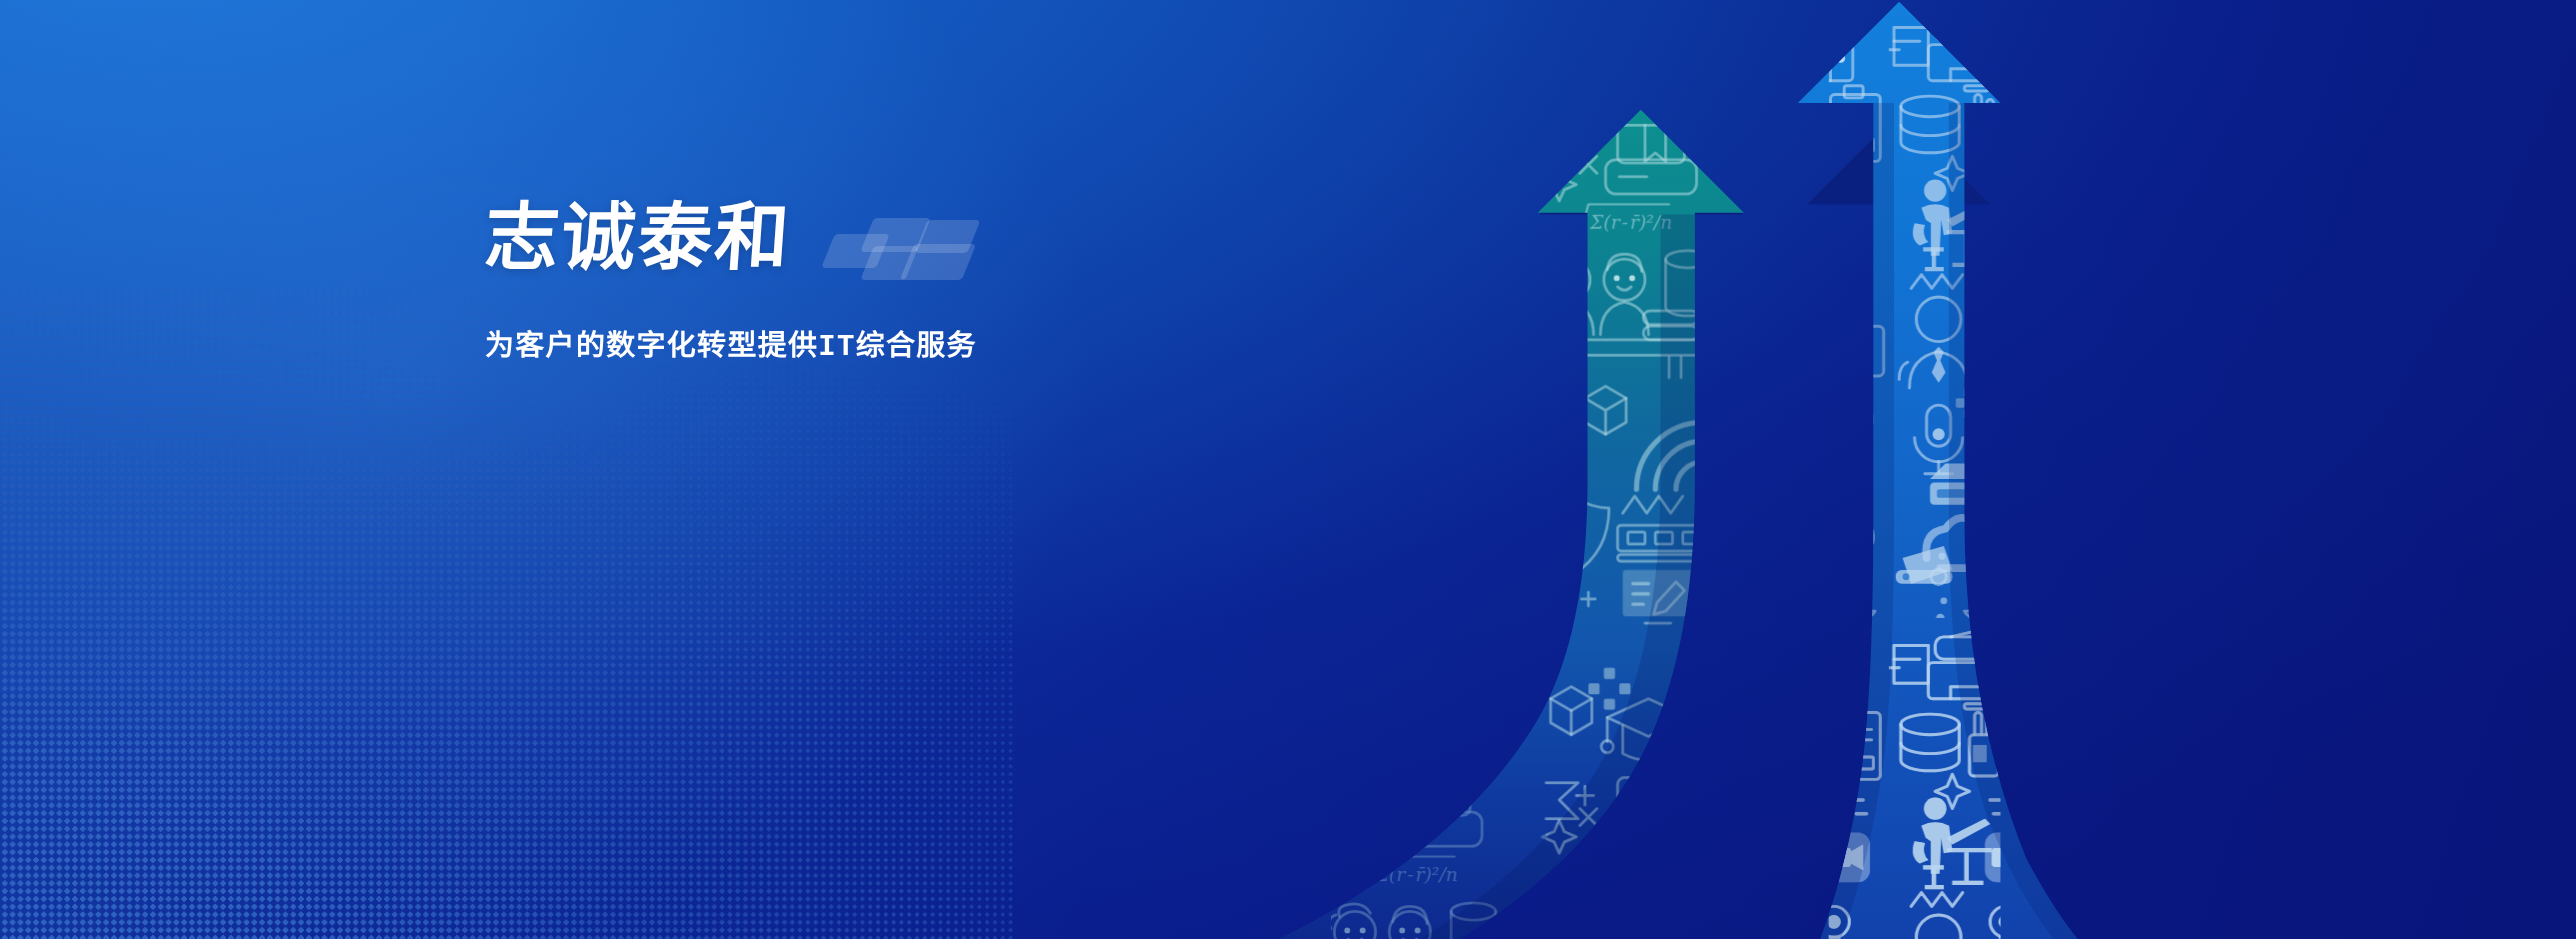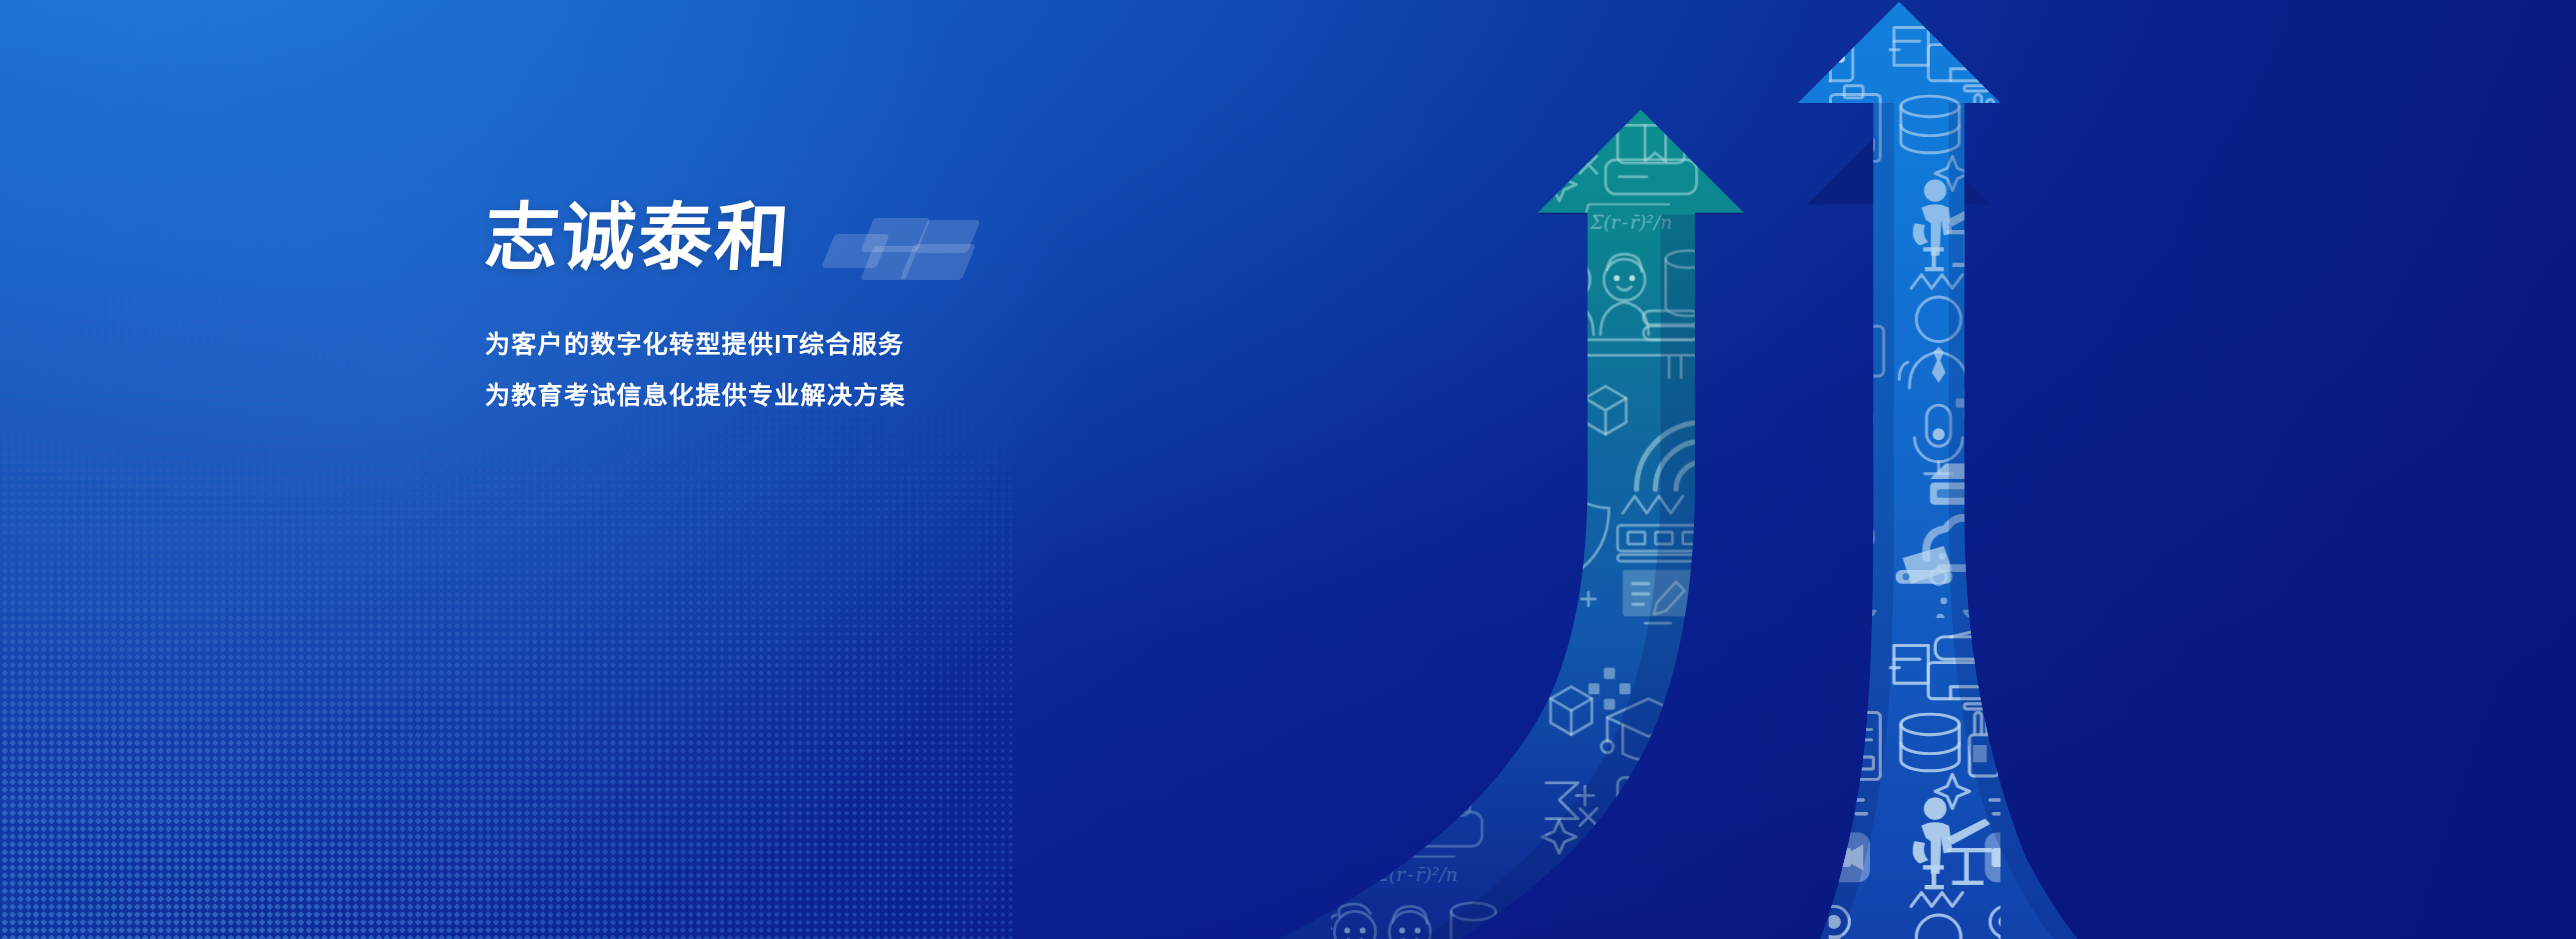--- a/index.html
+++ b/index.html
@@ -110,25 +110,26 @@
   .bm2 { left: 39px; top: 3.4px;  width: 57px; height: 34px; background: rgba(255,255,255,0.20); }
   .bm3 { left: 39px; top: 31px; width: 45px; height: 34px; background: rgba(255,255,255,0.17); }
   .bm4 { left: 93px;top: 5.2px;  width: 53px; height: 33px; background: rgba(255,255,255,0.145);}
   .bm5 { left: 79px; top: 29px; width: 62px; height: 36px; background: rgba(255,255,255,0.135);}
 
   .tagline {
     margin-top: 26px;
   }
   .tagline p {
     margin: 0 0 13.7px 0;
-    font-size: 25px;
+    font-size: 29px;
     line-height: 1.5;
     font-weight: 700;
     color: #ffffff;
     letter-spacing: 1.3px;
+    font-family: Liberation Mono, monospace;
   }
 
   
   .arrows {
     position: absolute;
     left: 0;
     top: 0;
     width: 2576px;
     height: 939px;
     pointer-events: none;
@@ -503,18 +504,17 @@
         <span class="bm1"></span>
         <span class="bm5"></span>
         <span class="bm4"></span>
         <span class="bm3"></span>
         <span class="bm2"></span>
       </div>
     </div>
 
     <div class="tagline">
       <p>为客户的数字化转型提供IT综合服务</p>
-      <p>为教育考试信息化提供专业解决方案</p>
     </div>
   </div>
 
 </div>
 
 
 </body></html>

